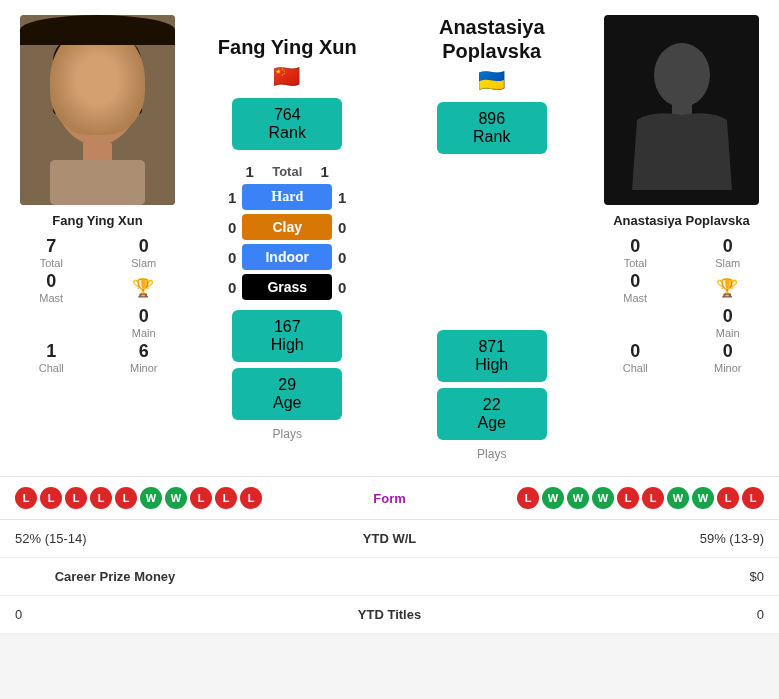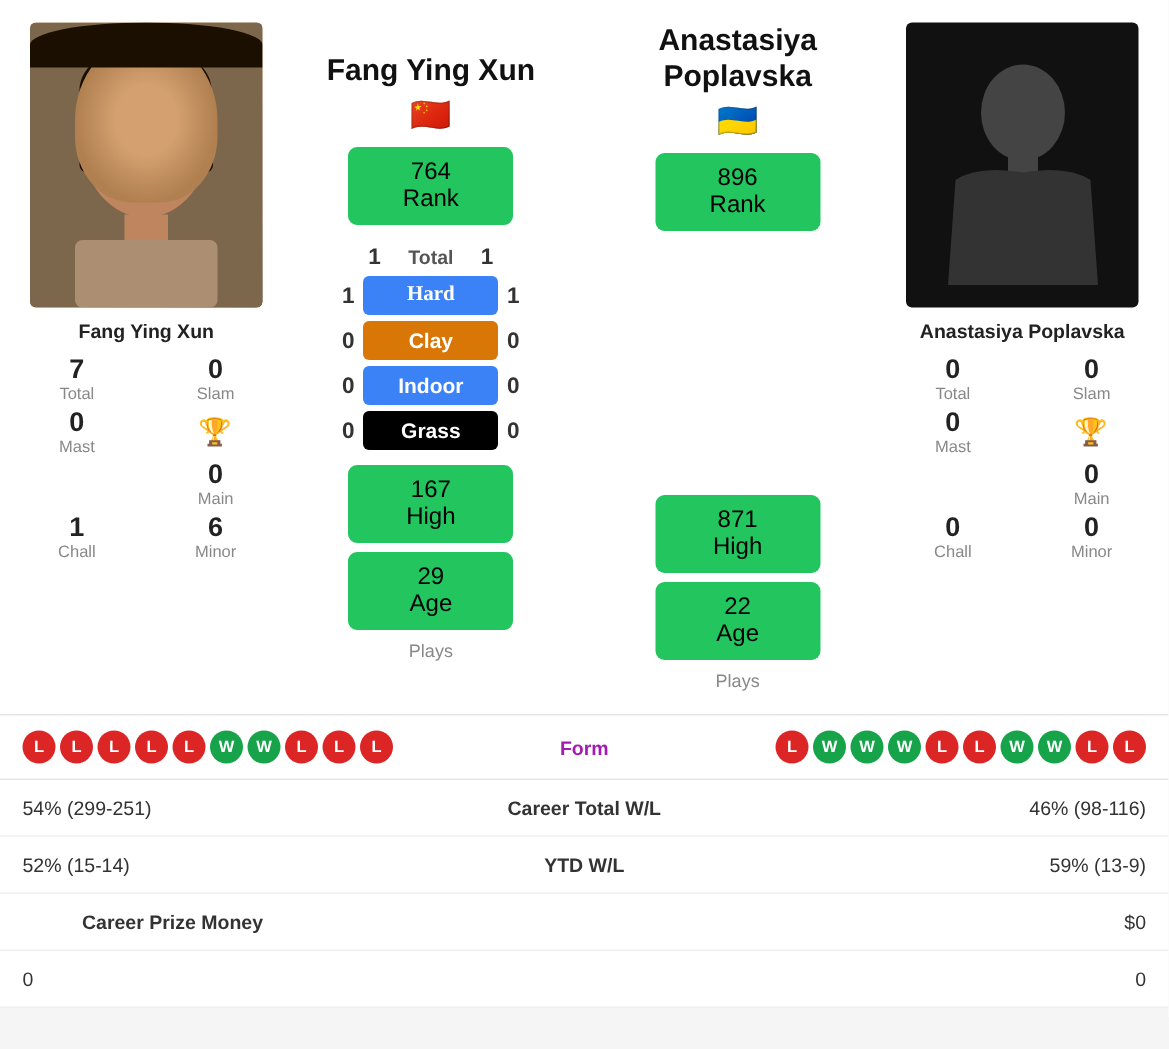--- a/index.html
+++ b/index.html
@@ -231,21 +231,21 @@
     .vs-section {
       display: flex;
       flex-direction: column;
       align-items: center;
       justify-content: center;
       flex: 1;
       padding: 0 5px;
     }
 
     .player-card-stats {
-      background: #22c55e;
+      background: #14b8a6;
       border-radius: 6px;
       padding: 8px 20px;
       margin: 3px 0;
       text-align: center;
       min-width: 110px;
     }
 
     .center-content {
       width: 100%;
       display: flex;
@@ -495,32 +495,28 @@
         <div class="form-badge form-badge-l">L</div>
         <div class="form-badge form-badge-w">W</div>
         <div class="form-badge form-badge-w">W</div>
         <div class="form-badge form-badge-l">L</div>
         <div class="form-badge form-badge-l">L</div>
       </div>
   </div>
 
   <div class="stats-table">
     <div class="stats-row">
-      <div class="stats-row-left">54% (299-251)</div>
-      <div class="stats-row-center">Career Total W/L</div>
-      <div class="stats-row-right">46% (98-116)</div>
-    </div>
-    <div class="stats-row">
       <div class="stats-row-left">52% (15-14)</div>
       <div class="stats-row-center">YTD W/L</div>
       <div class="stats-row-right">59% (13-9)</div>
     </div>
     <div class="stats-row">
       <div class="stats-row-center">Career Prize Money</div>
       <div class="stats-row-right">$0</div>
     </div>
     <div class="stats-row">
       <div class="stats-row-left">0</div>
+      <div class="stats-row-center">YTD Titles</div>
       <div class="stats-row-right">0</div>
     </div>
   </div>
 
 </div>
 
 </body></html>

